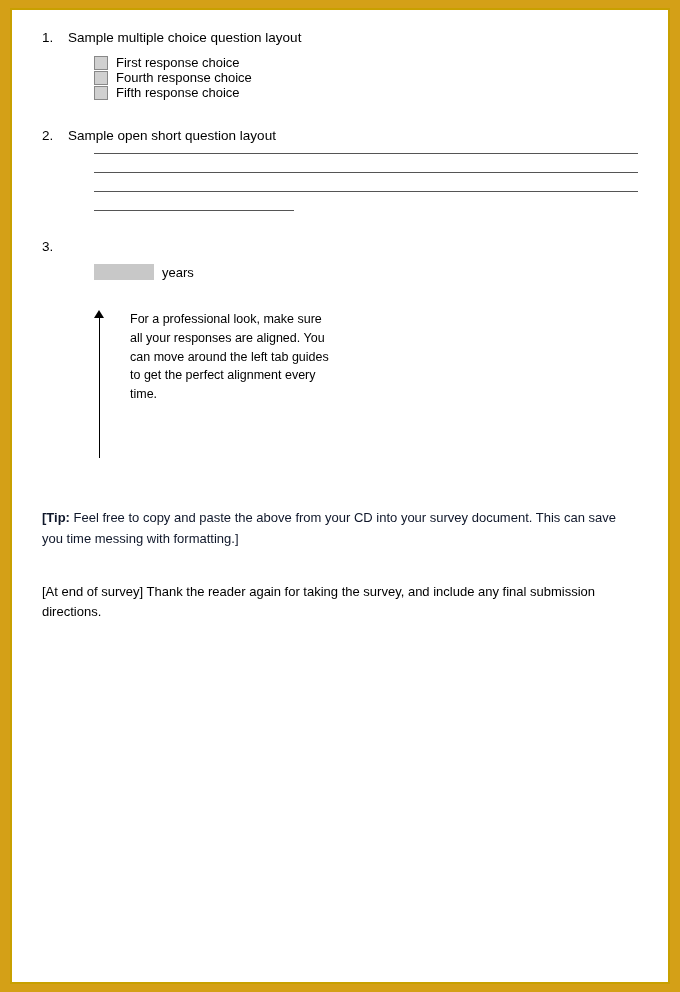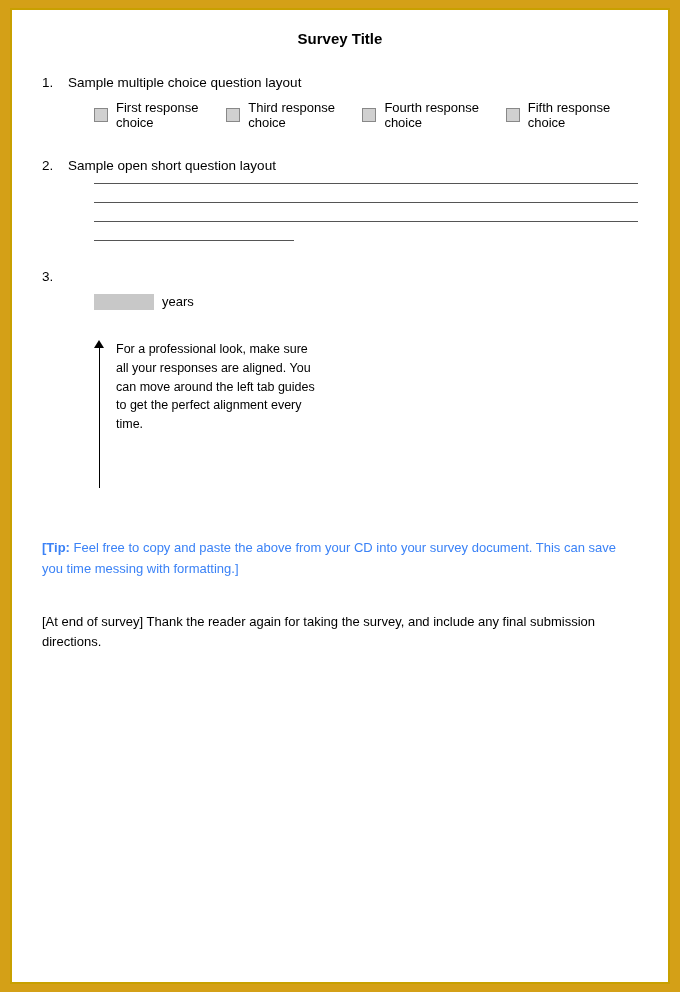--- a/index.html
+++ b/index.html
@@ -43,21 +43,21 @@
       gap: 6px;
     }
 
     .question-number {
       min-width: 20px;
     }
 
     .choices-list {
       margin-left: 52px;
       display: flex;
-      flex-direction: row;
+      flex-direction: column;
     }
 
     .choice-item {
       display: flex;
       align-items: center;
       gap: 8px;
       font-size: 13px;
       color: #000;
     }
 
@@ -89,38 +89,38 @@
       border: none;
       border-bottom: 1px solid #555;
       width: 200px;
       height: 1px;
     }
 
     .short-answer-area {
       margin-left: 52px;
       margin-top: 10px;
       display: flex;
-      align-items: flex-start;
+      align-items: center;
       gap: 8px;
       font-size: 13px;
       color: #000;
     }
 
     .short-input-box {
       width: 60px;
       height: 16px;
       background: #c8c8c8;
       display: inline-block;
     }
 
     .tip-box {
       margin-left: 52px;
       margin-top: 30px;
       display: flex;
-      gap: 0;
+      gap: 14px;
     }
 
     .tip-arrow {
       display: flex;
       flex-direction: column;
       align-items: center;
       margin-right: 12px;
       padding-top: 0;
     }
 
@@ -148,56 +148,51 @@
       max-width: 200px;
     }
 
     .bottom-section {
       margin-top: 40px;
       padding-top: 10px;
     }
 
     .tip-paragraph {
       font-size: 13px;
-      color: #3b82f6;
+      color: #0f172a;
       line-height: 1.6;
       margin-bottom: 20px;
     }
 
     .tip-paragraph .bold {
       font-weight: bold;
     }
 
     .end-paragraph {
       font-size: 13px;
       color: #000;
       line-height: 1.6;
       margin-top: 32px;
     }
   </style>
 </head>
 <body>
 
 <div class="page">
 
-  <div class="survey-title">Survey Title</div>
 
   <div class="question-block">
     <div class="question-label">
       <span class="question-number">1.</span>
       <span>Sample multiple choice question layout</span>
     </div>
     <div class="choices-list">
       <div class="choice-item">
         <span class="checkbox-icon"></span>
         <span>First response choice</span>
-      </div>
-      <div class="choice-item">
-        <span class="checkbox-icon"></span>
-        <span>Third response choice</span>
       </div>
       <div class="choice-item">
         <span class="checkbox-icon"></span>
         <span>Fourth response choice</span>
       </div>
       <div class="choice-item">
         <span class="checkbox-icon"></span>
         <span>Fifth response choice</span>
       </div>
     </div>

